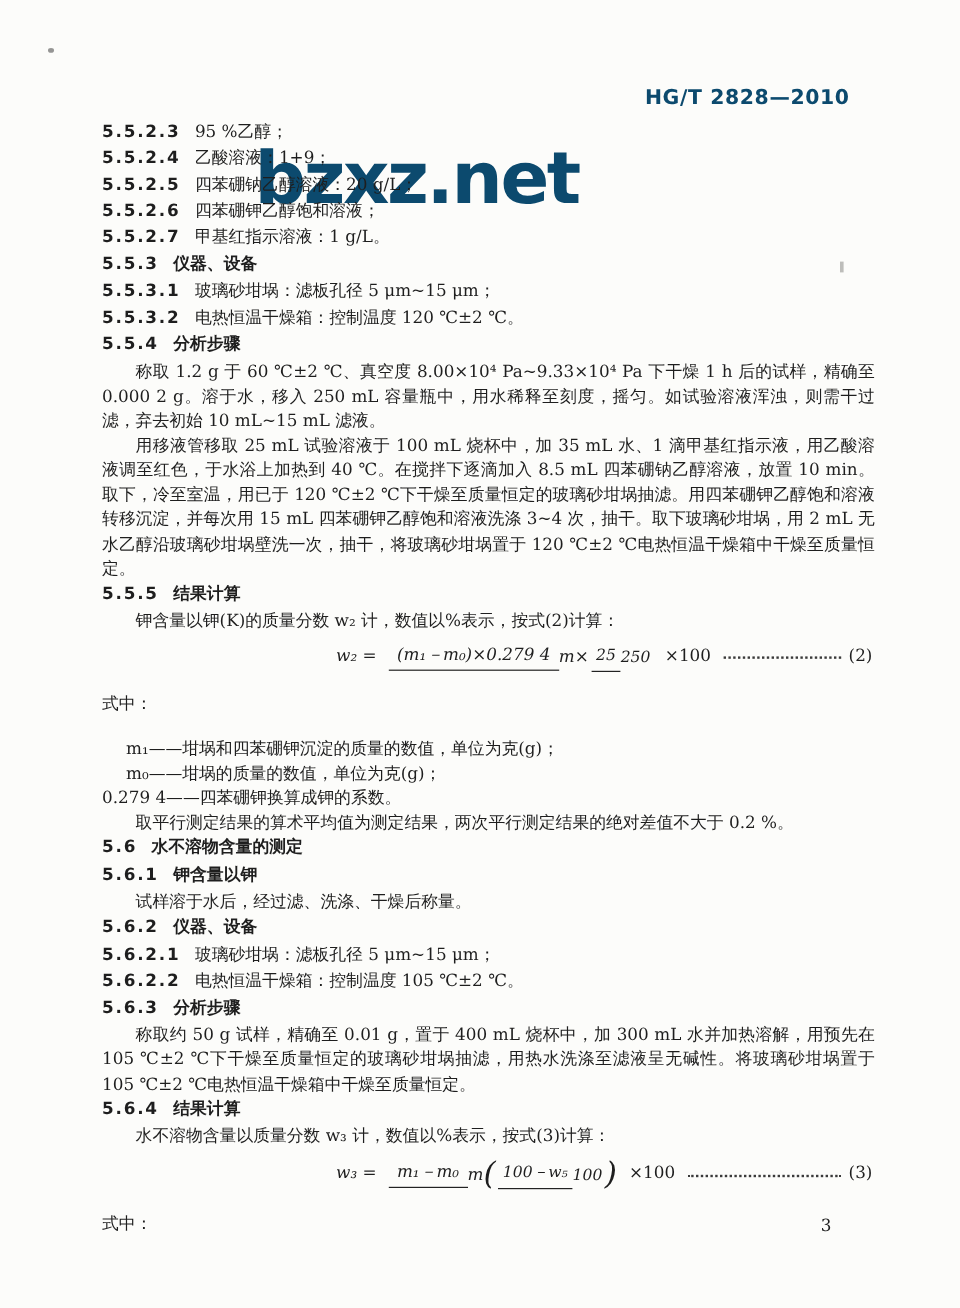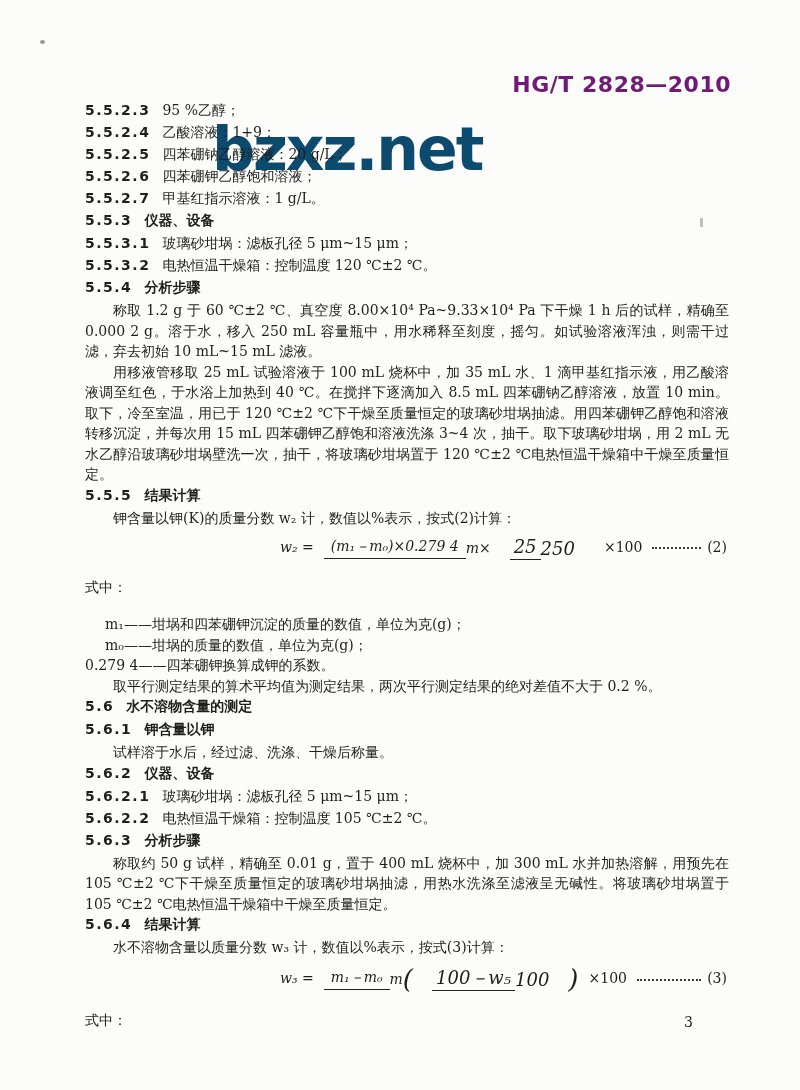--- a/index.html
+++ b/index.html
@@ -18,26 +18,26 @@
     font-family:"DejaVu Sans","Liberation Sans",sans-serif;
     font-weight:bold;
     font-size:60px;
     letter-spacing:-2px;
     color:#0c4a6e;
     z-index:1;
     user-select:none;
   }
   .doc-number {
     position:absolute;
-    top:72px; right:69px;
+    top:72px; right:92px;
     font-family:"DejaVu Sans","Liberation Sans",sans-serif;
     font-weight:bold;
-    font-size:22px;
+    font-size:17px;
     letter-spacing:0.5px;
-    color:#701a75;
+    color:#0c4a6e;
     z-index:2;
   }
   .content {
     position:absolute;
     left:85px; top:100px;
     width:644px;
     z-index:2;
     font-size:14px;
     line-height:20.5px;
   }
@@ -85,21 +85,21 @@
     text-align:center;
     white-space:nowrap;
   }
   .frac > .fden {
     padding-top:2px;
     display:inline-flex;
     align-items:center;
     justify-content:center;
     white-space:nowrap;
   }
-  .frac.inner { margin:0 19px; font-size:18px;font-style:italic; }
+  .frac.inner { margin:0 2px; font-size:13px;font-style:italic; }
   .frac.inner > .fnum { border-bottom:1.2px solid #222; padding:0 4px 1px 4px; }
   .frac.inner > .fden { padding-top:1px; }
   .bigparen { font-size:26px; font-weight:400; line-height:1; transform:translateY(-1px); }
   .fsuf { margin-left:6px; white-space:nowrap; font-style:normal; }
   .leader {
     flex:1;
     margin:0 6px 0 10px;
     border-bottom:2.2px dotted #3a3a3a;
     height:0;
     transform:translateY(1px);

